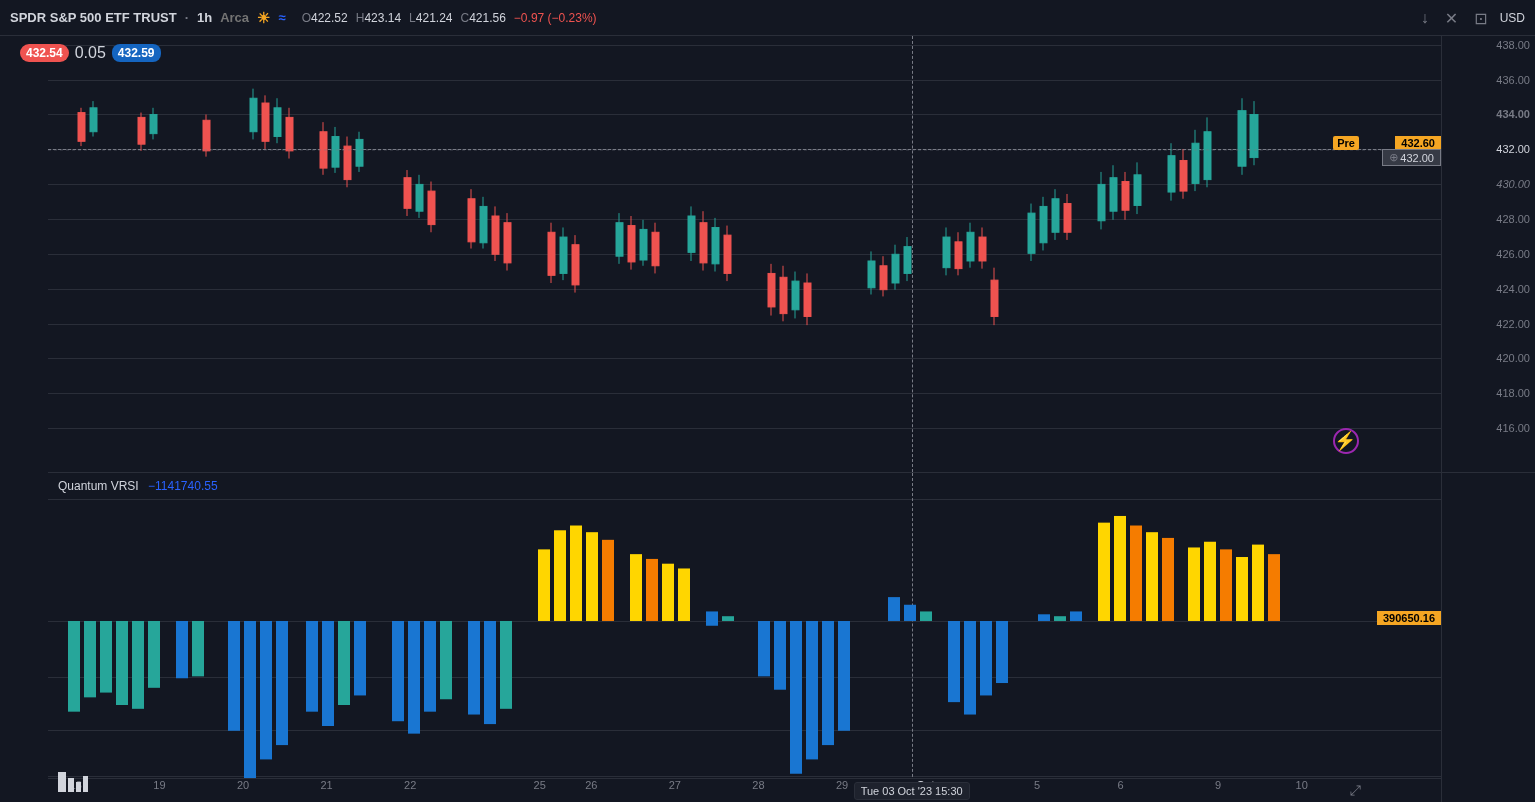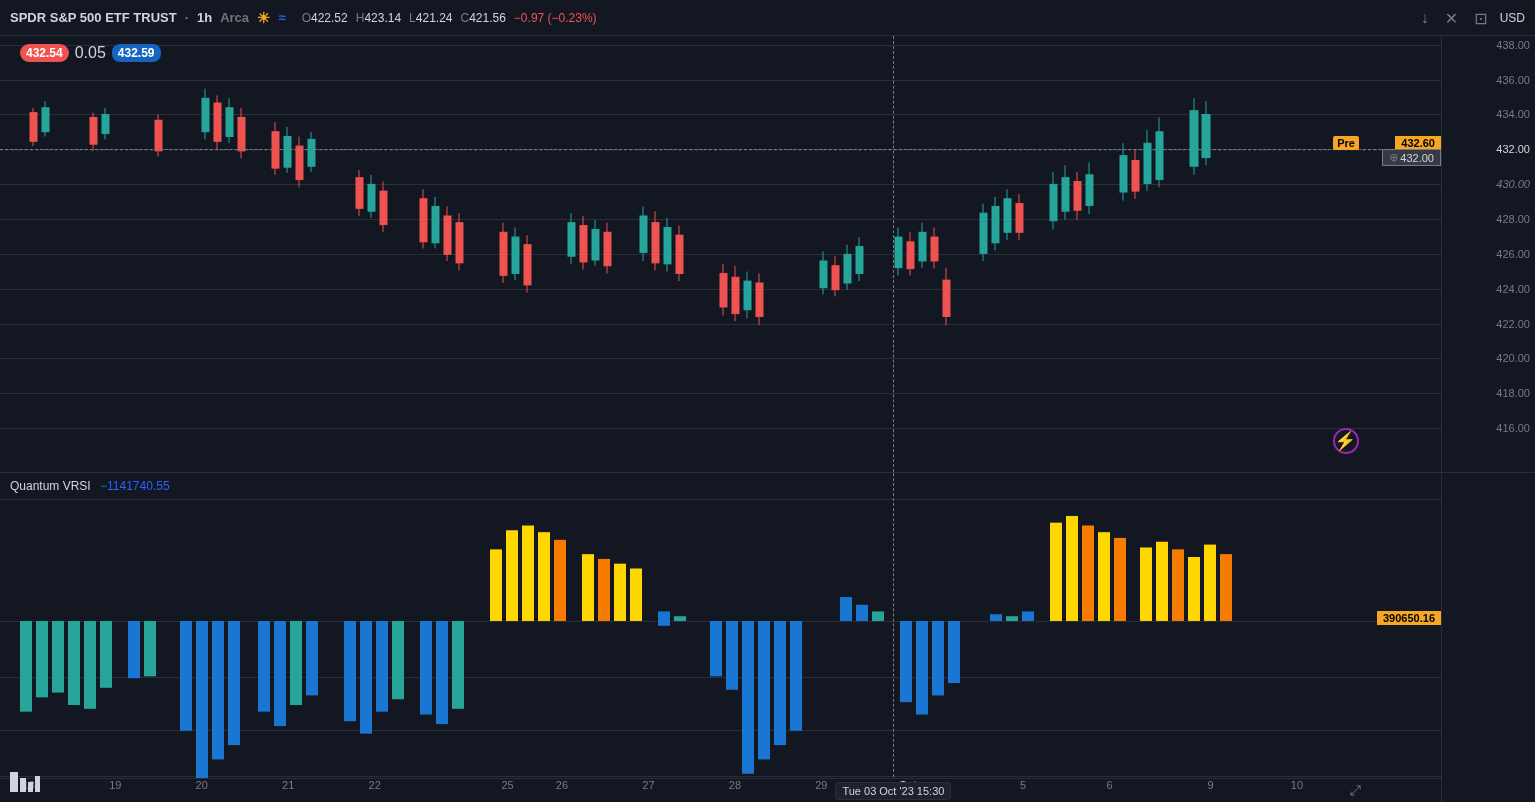--- a/index.html
+++ b/index.html
@@ -95,20 +95,21 @@
 
     
     .chart-container {
       display: flex;
       height: calc(100% - 36px);
     }
     .chart-main {
       flex: 1;
       position: relative;
       overflow: hidden;
+      padding-left: 48px;
     }
     .price-axis {
       width: 75px;
       background: #131722;
       border-left: 1px solid #2a2e39;
       position: relative;
       display: flex;
       flex-direction: column;
     }
 
@@ -682,21 +683,21 @@
         <span style="position:absolute; bottom:3px; right:80px; color:#787b86; font-size:14px; cursor:pointer;">⤢</span>
       </div>
     </div>
   </div>
 
   <div class="price-axis" style="width:94px; background:#131722; border-left:1px solid #2a2e39; position:relative; height:100%;">
 
     <div style="height:57%; position:relative; border-bottom:1px solid #2a2e39;">
       <span class="price-label" style="top:2%;">438.00</span>
       <span class="price-label" style="top:10%;">436.00</span>
-      <span class="price-label" style="top:18%;">434.00</span>
+      <span class="price-label" style="top:18%;font-weight:bold;">434.00</span>
       <span class="price-label" style="top:26%; color:#d1d4dc;">432.00</span>
       <span class="price-label" style="top:34%;font-style:italic;">430.00</span>
       <span class="price-label" style="top:42%;">428.00</span>
       <span class="price-label" style="top:50%;">426.00</span>
       <span class="price-label" style="top:58%;">424.00</span>
       <span class="price-label" style="top:66%;">422.00</span>
       <span class="price-label" style="top:74%;">420.00</span>
       <span class="price-label" style="top:82%;">418.00</span>
       <span class="price-label" style="top:90%;">416.00</span>
     </div>

